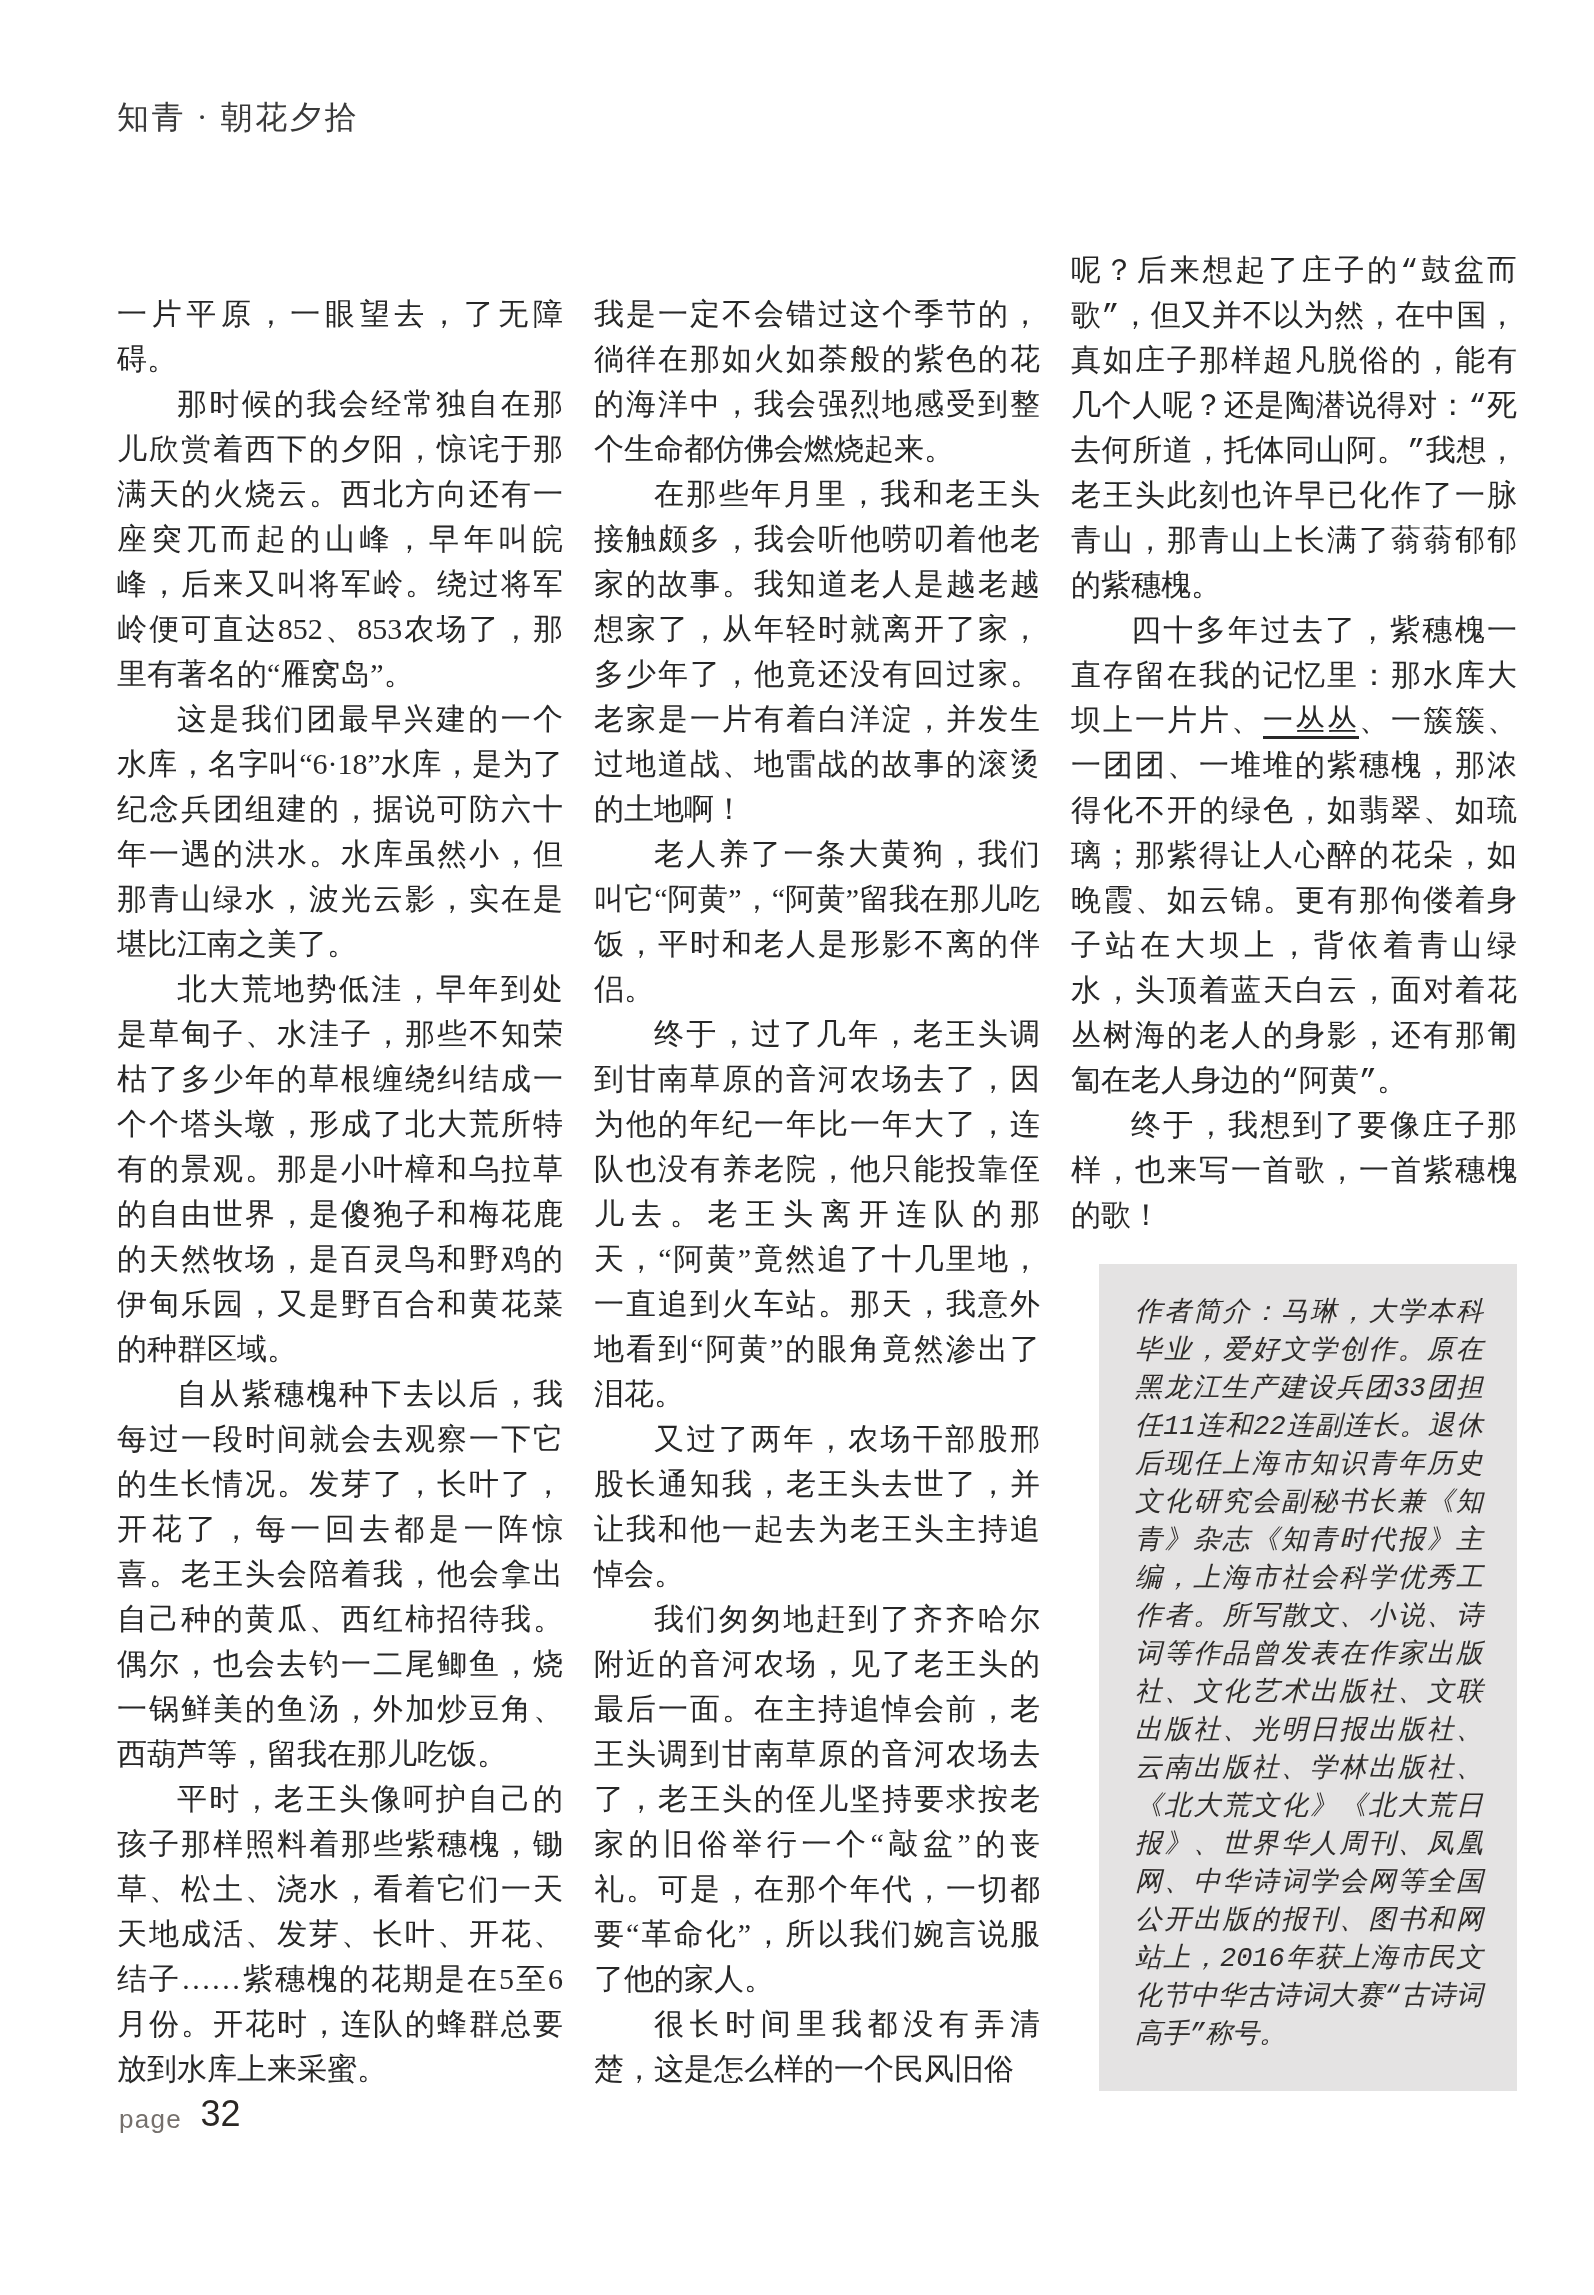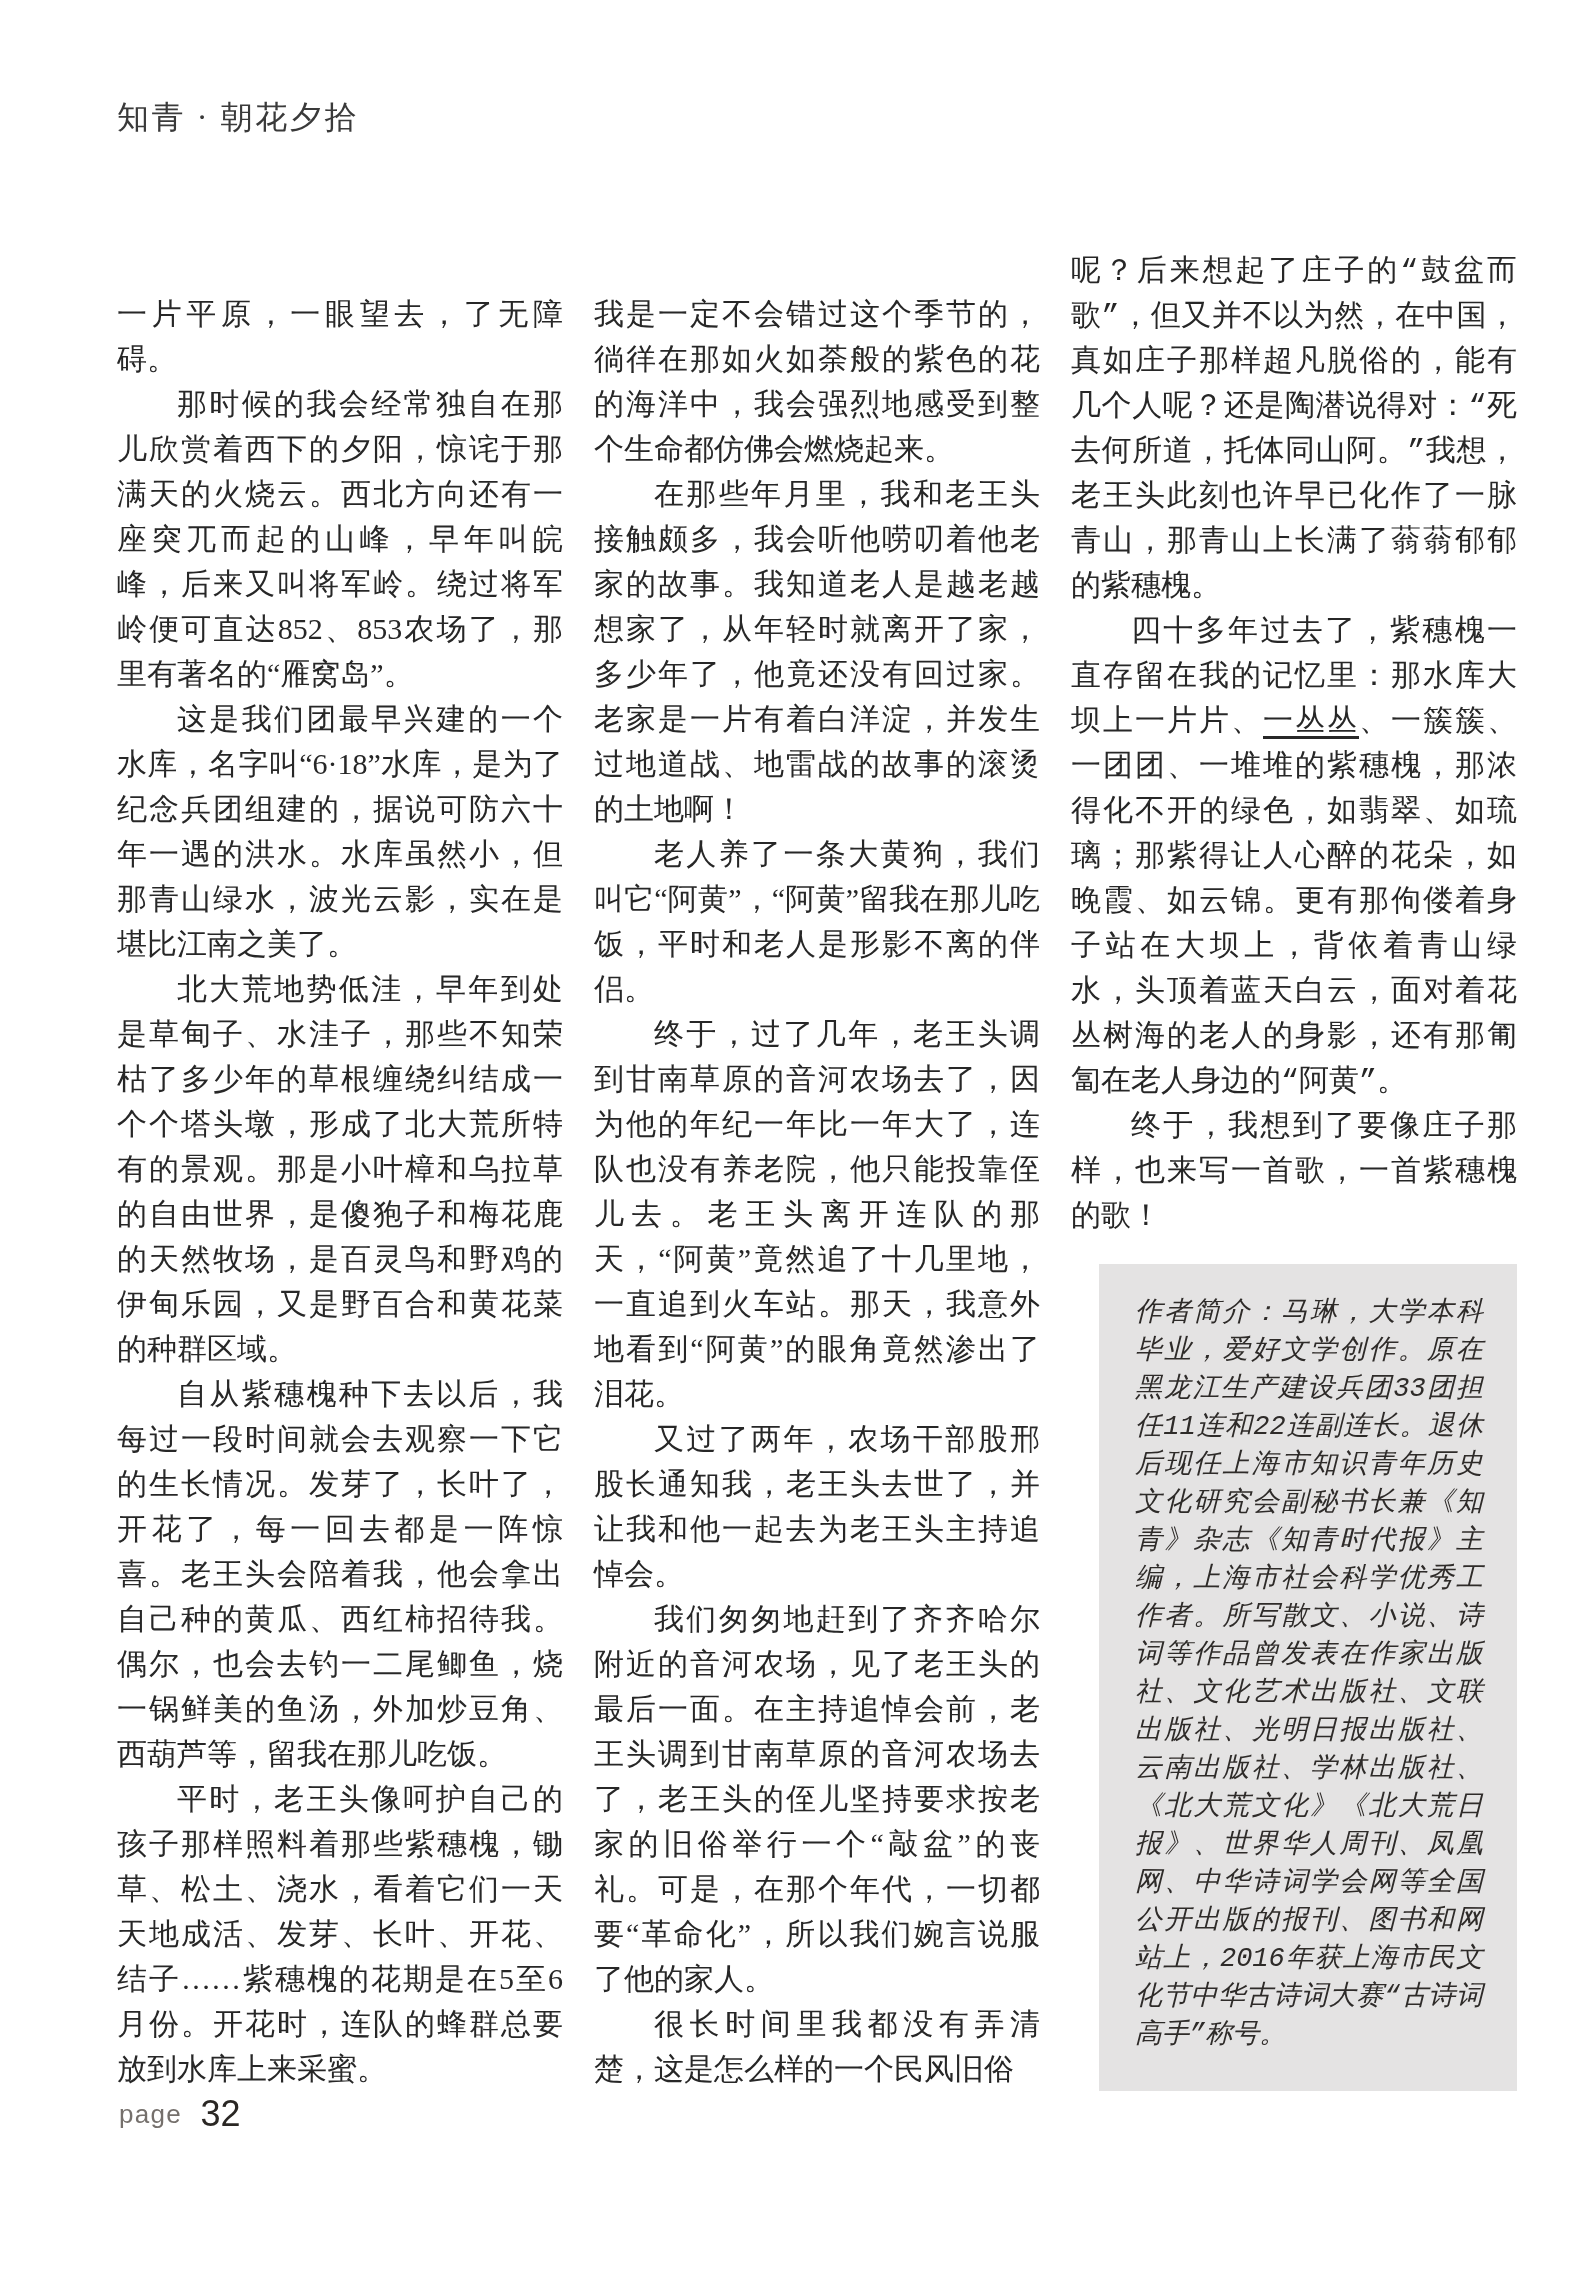--- a/index.html
+++ b/index.html
@@ -49,21 +49,21 @@
     font-style: italic;
     color: #2e2b29;
     text-align: justify;
     box-sizing: border-box;
   }
 
   .footer {
     position: absolute;
     left: 119px; top: 2093px;
     display: flex;
-    align-items: center;
+    align-items: flex-end;
     gap: 18.4px;
     font-family: "Liberation Sans", sans-serif;
   }
   .page-label { font-size: 26px; color: #75706c; letter-spacing: 1.3px; }
   .page-number { font-size: 36px; color: #2a2724; font-weight: 500; }
 </style>
 </head>
 <body>
 
 <div class="page">

